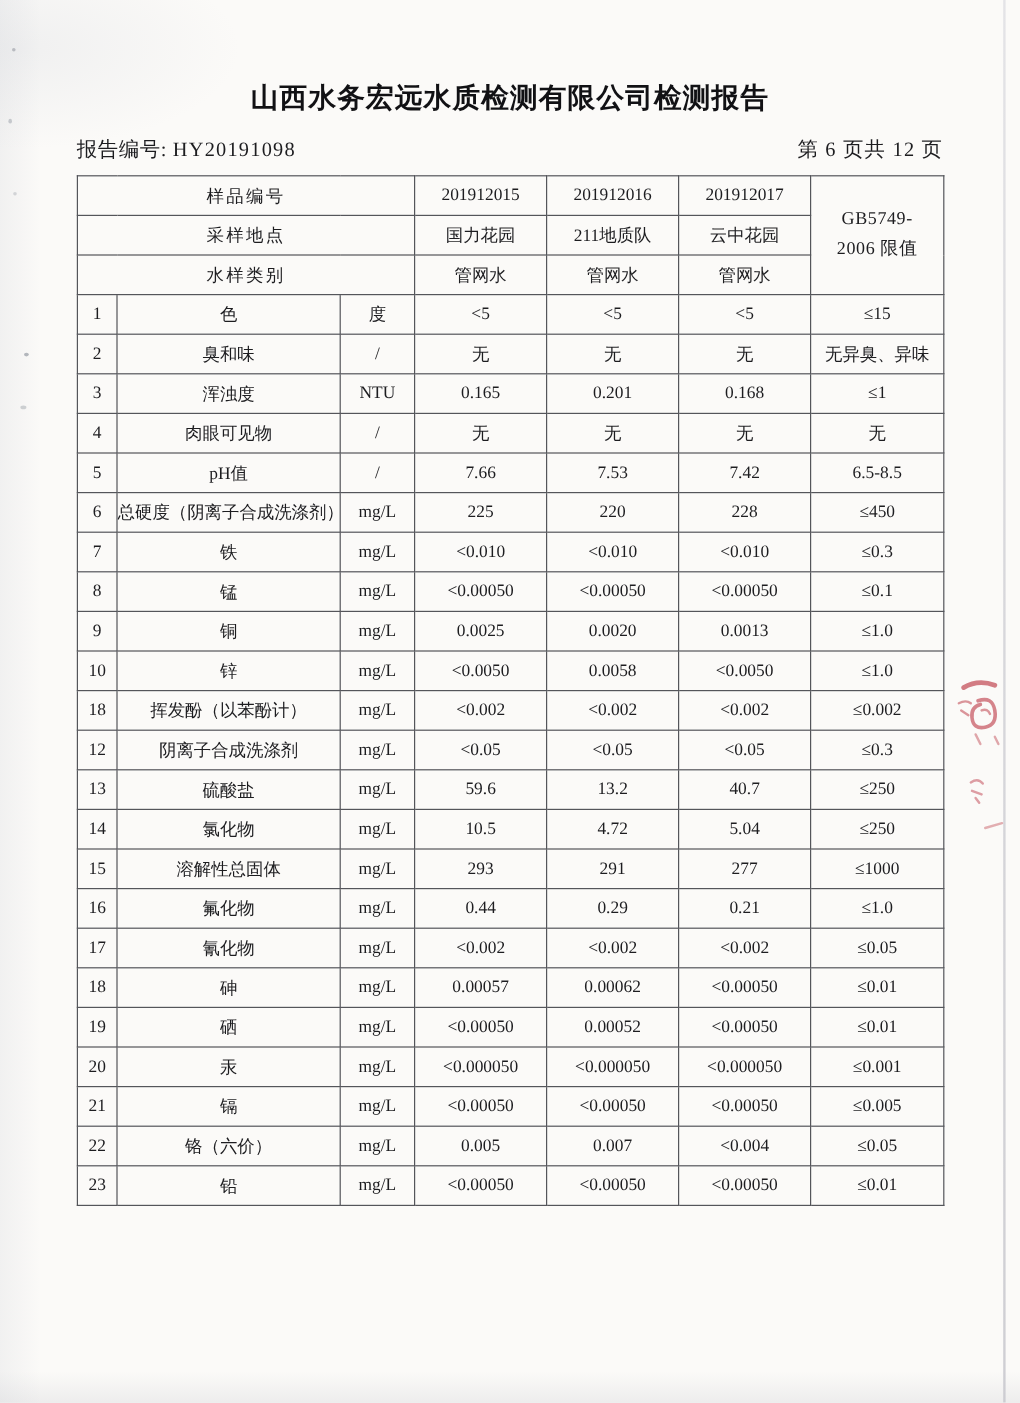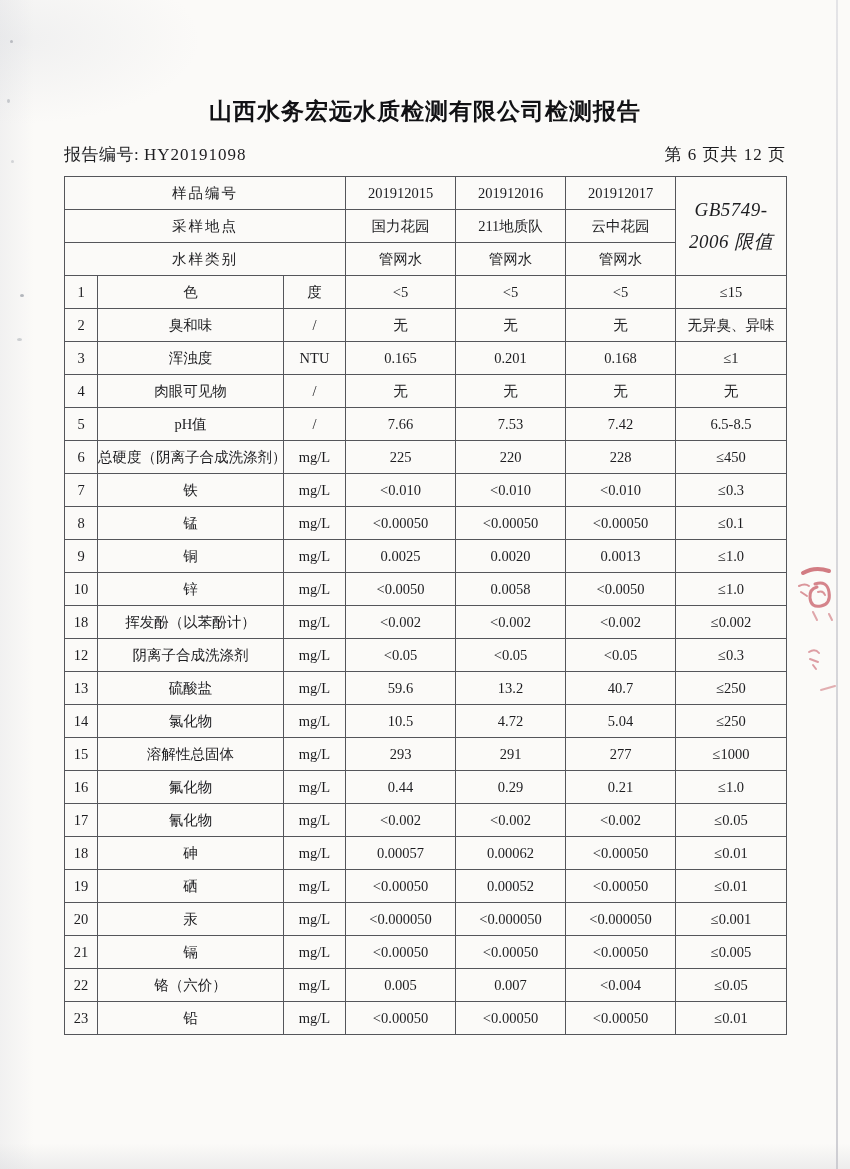--- a/index.html
+++ b/index.html
@@ -26,21 +26,21 @@
   }
   .speck{position:absolute;border-radius:50%;}
   .s1{left:10px;top:40px;width:3px;height:3px;background:#8f949c;opacity:.55;}
   .s2{left:7px;top:99px;width:3px;height:4px;background:#9aa0a8;opacity:.5;}
   .s3{left:20px;top:294px;width:4px;height:3px;background:#868c96;opacity:.6;}
   .s4{left:17px;top:338px;width:5px;height:3px;background:#a2a7ae;opacity:.5;}
   .s5{left:11px;top:160px;width:3px;height:3px;background:#a8adb4;opacity:.45;}
   .stamp{position:absolute;left:785px;top:552px;width:62px;height:150px;}
 
   .doc-title{
-    margin:0;padding-top:96px;
+    margin:0;padding-top:66px;
     text-align:center;
     font-family:"Liberation Sans","DejaVu Sans",sans-serif;
     font-weight:bold;font-size:23px;letter-spacing:1px;
     color:#111114;
   }
   .meta-row{
     width:722px;margin:16px 0 0 64px;
     display:flex;justify-content:space-between;align-items:baseline;
     font-size:17px;
     text-align:right;
@@ -64,21 +64,21 @@
     font-weight:normal;
     font-size:14.5px;
     text-align:center;
     vertical-align:middle;
     overflow:hidden;
     white-space:nowrap;
   }
   th.hdr-label{font-size:15px;letter-spacing:2px;}
   td.col-name{text-align:left;padding-left:10px;font-size:15px;}
   td.col-no{font-size:14px;}
-  .limit-cell div{line-height:1.7;font-size:19px;letter-spacing:.5px;font-style:italic;}
+  .limit-cell div{line-height:1.7;font-size:15px;letter-spacing:.5px;}
 </style>
 </head>
 <body>
 
 <div class="page">
 
   <div class="paper-edge"></div>
   <div class="speck s1"></div>
   <div class="speck s2"></div>
   <div class="speck s3"></div>

